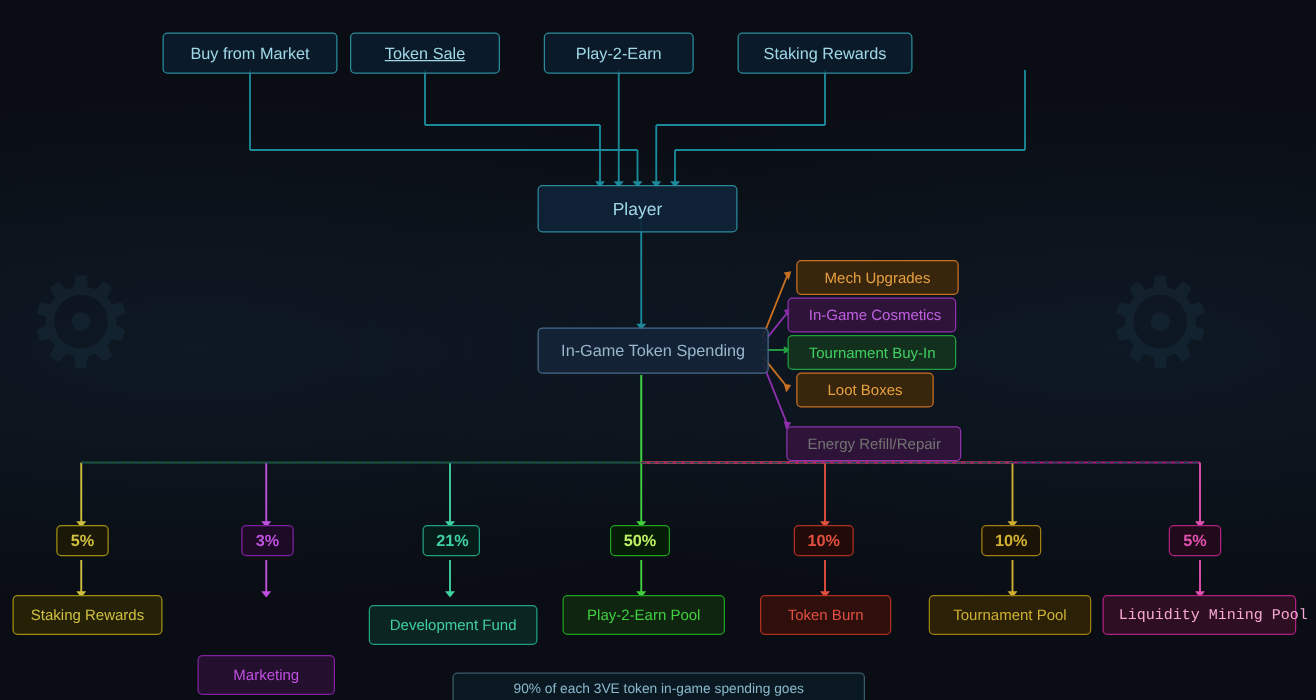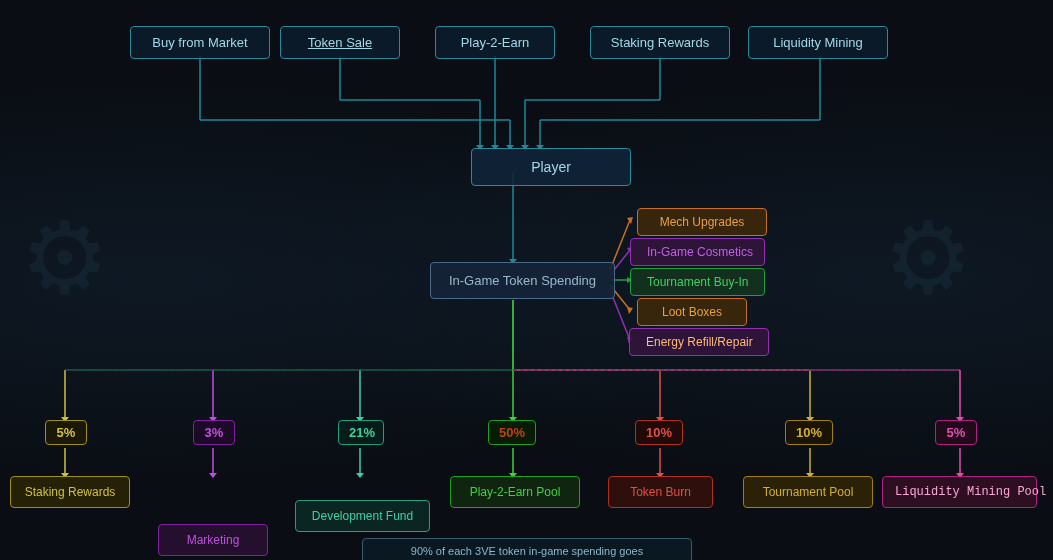--- a/index.html
+++ b/index.html
@@ -49,21 +49,20 @@
     
     .player-box {
       position: absolute;
       border: 1px solid #2a8a9a;
       border-radius: 4px;
       padding: 10px 40px;
       font-size: 14px;
       color: #a0d8e8;
       background: rgba(15, 35, 55, 0.9);
       text-align: center;
-      margin-left: 41px;
     }
 
     
     .spending-box {
       position: absolute;
       border: 1px solid #4a6a8a;
       border-radius: 4px;
       padding: 10px 17px;
       font-size: 13px;
       color: #9ab8cc;
@@ -78,21 +77,21 @@
       padding: 6px 16px;
       font-size: 12px;
       text-align: center;
       white-space: nowrap;
     }
 
     .cat-mech { background: rgba(60, 40, 10, 0.9); border: 1px solid #c87020; color: #e8a040; }
     .cat-cosmetics { background: rgba(50, 20, 60, 0.9); border: 1px solid #9030b0; color: #c060e0; }
     .cat-tournament { background: rgba(20, 50, 30, 0.9); border: 1px solid #20a040; color: #40d060; }
     .cat-loot { background: rgba(60, 40, 10, 0.9); border: 1px solid #c87020; color: #e8a040; }
-    .cat-energy { background: rgba(50, 20, 60, 0.9); border: 1px solid #9030b0; color: #fdba74; }
+    .cat-energy { background: rgba(50, 20, 60, 0.9); border: 1px solid #9030b0; color: #737373; margin-top: 13px; }
 
     
     .pct-badge {
       position: absolute;
       border: 1px solid;
       border-radius: 4px;
       padding: 4px 10px;
       font-size: 13px;
       font-weight: bold;
       text-align: center;
@@ -112,21 +111,21 @@
     .pool-purple { background: rgba(40, 15, 50, 0.9); border: 1px solid #8020a0; color: #c050e0; }
     .pool-teal { background: rgba(10, 40, 35, 0.9); border: 1px solid #20a080; color: #40d0a0; }
     .pool-green { background: rgba(15, 40, 15, 0.9); border: 1px solid #20a020; color: #40d040; }
     .pool-red { background: rgba(50, 15, 10, 0.9); border: 1px solid #b03020; color: #e05040; }
     .pool-gold { background: rgba(45, 35, 5, 0.9); border: 1px solid #a08010; color: #d0b030; }
     .pool-pink { background: rgba(50, 15, 35, 0.9); border: 1px solid #b02080; color: #f9a8d4; font-family: Liberation Mono, monospace; }
 
     .pct-yellow { border-color: #a09010; color: #d0c040; background: rgba(30,25,5,0.9); }
     .pct-purple { border-color: #8020a0; color: #c050e0; background: rgba(30,10,40,0.9); }
     .pct-teal { border-color: #20a080; color: #40d0a0; background: rgba(5,30,25,0.9); }
-    .pct-green { border-color: #20a020; color: #c2410c; background: rgba(5,30,5,0.9); }
+    .pct-green { border-color: #20a020; color: #bef264; background: rgba(5,30,5,0.9); }
     .pct-red { border-color: #b03020; color: #e05040; background: rgba(35,10,5,0.9); }
     .pct-gold { border-color: #a08010; color: #d0b030; background: rgba(30,20,5,0.9); }
     .pct-pink { border-color: #b02080; color: #e050b0; background: rgba(35,10,25,0.9); }
 
     
     .bottom-note {
       position: absolute;
       border: 1px solid #3a5a6a;
       border-radius: 4px;
       padding: 6px 20px;
@@ -247,21 +246,20 @@
 <div class="diagram">
 
   <div class="top-box" style="left:130px; top:26px; width:140px;">Buy from Market</div>
 
   <div class="top-box" style="left:280px; top:26px; width:120px;text-decoration:underline;">Token Sale</div>
 
   <div class="top-box" style="left:435px; top:26px; width:120px;">Play-2-Earn</div>
 
   <div class="top-box" style="left:590px; top:26px; width:140px;">Staking Rewards</div>
 
-  <div class="top-box" style="left:748px; top:26px; width:140px;">Liquidity Mining</div>
 
   <div class="player-box" style="left:430px; top:148px; width:160px;">
     <span>Player</span>
   </div>
 
   <div class="spending-box" style="left:430px; top:262px; width:185px;">
     <span>In-Game Token Spending</span>
   </div>
 
   <div class="category-box cat-mech" style="left:637px; top:208px; width:130px;">Mech Upgrades</div>
@@ -285,21 +283,21 @@
   <div class="pct-badge pct-red" style="left:635px; top:420px; width:48px;">10%</div>
 
   <div class="pct-badge pct-gold" style="left:785px; top:420px; width:48px;">10%</div>
 
   <div class="pct-badge pct-pink" style="left:935px; top:420px; width:42px;">5%</div>
 
   <div class="pool-box pool-yellow" style="left:10px; top:476px; width:120px;">Staking Rewards</div>
 
   <div class="pool-box pool-purple" style="left:158px; top:476px; width:110px;margin-top:48px;">Marketing</div>
 
-  <div class="pool-box pool-teal" style="left:295px; top:500px; width:135px;">Development Fund</div>
+  <div class="pool-box pool-teal" style="left:295px; top:484px; width:135px;">Development Fund</div>
 
   <div class="pool-box pool-green" style="left:450px; top:476px; width:130px;">Play-2-Earn Pool</div>
 
   <div class="pool-box pool-red" style="left:608px; top:476px; width:105px;">Token Burn</div>
 
   <div class="pool-box pool-gold" style="left:743px; top:476px; width:130px;">Tournament Pool</div>
 
   <div class="pool-box pool-pink" style="left:882px; top:476px; width:155px;">Liquidity Mining Pool</div>
 
   <div class="bottom-note" style="left:362px; top:538px; width:330px;">90% of each 3VE token in-game spending goes</div>

